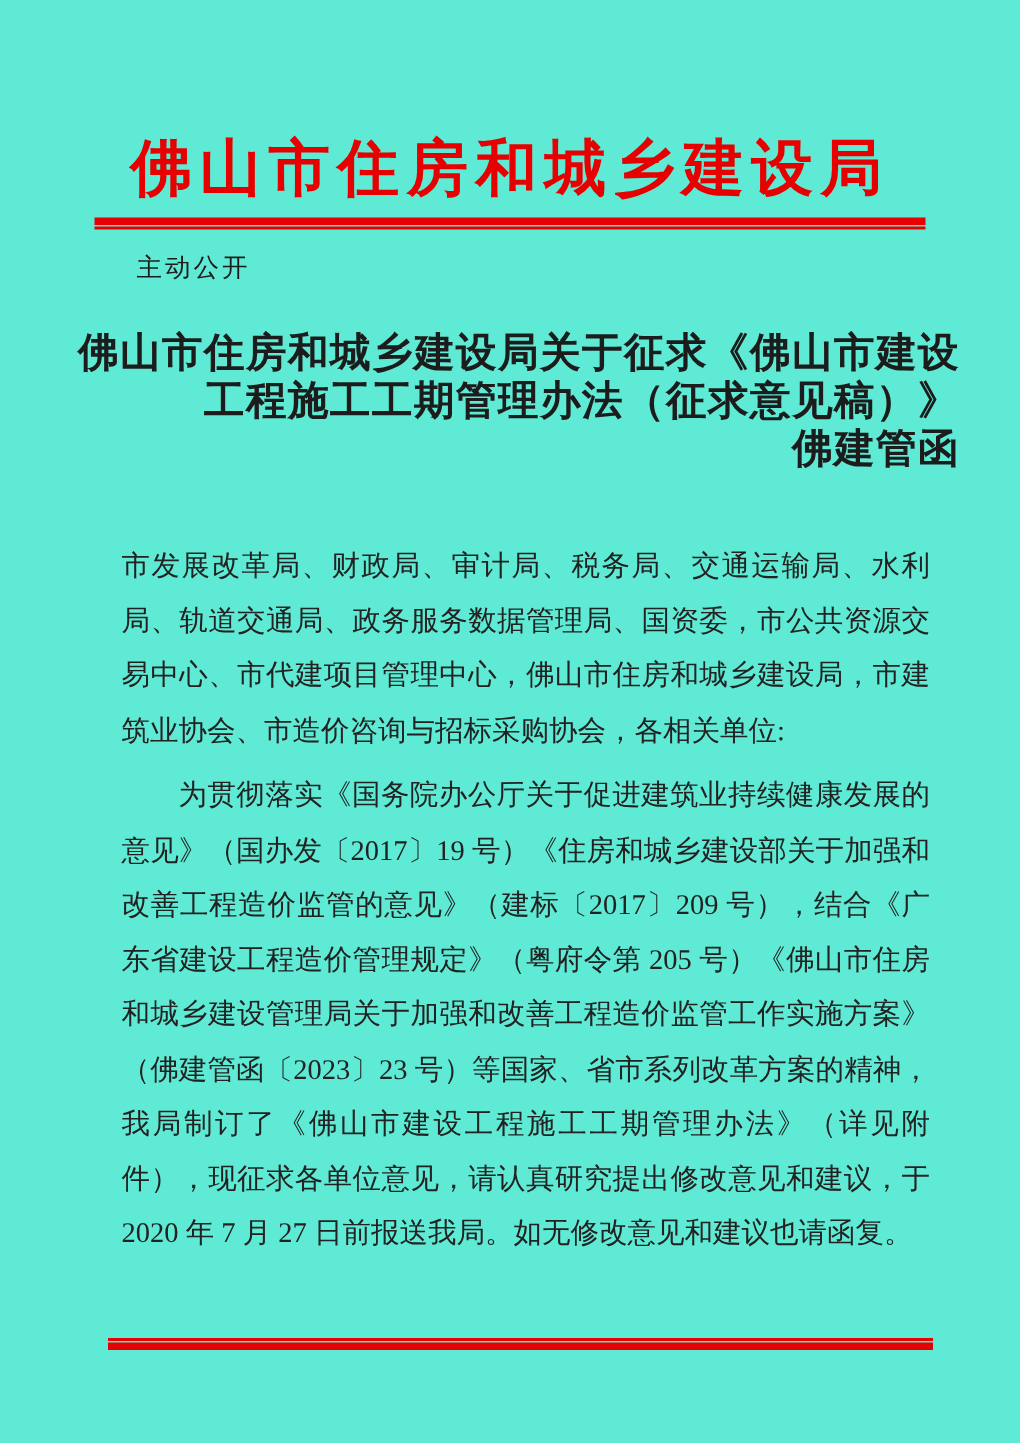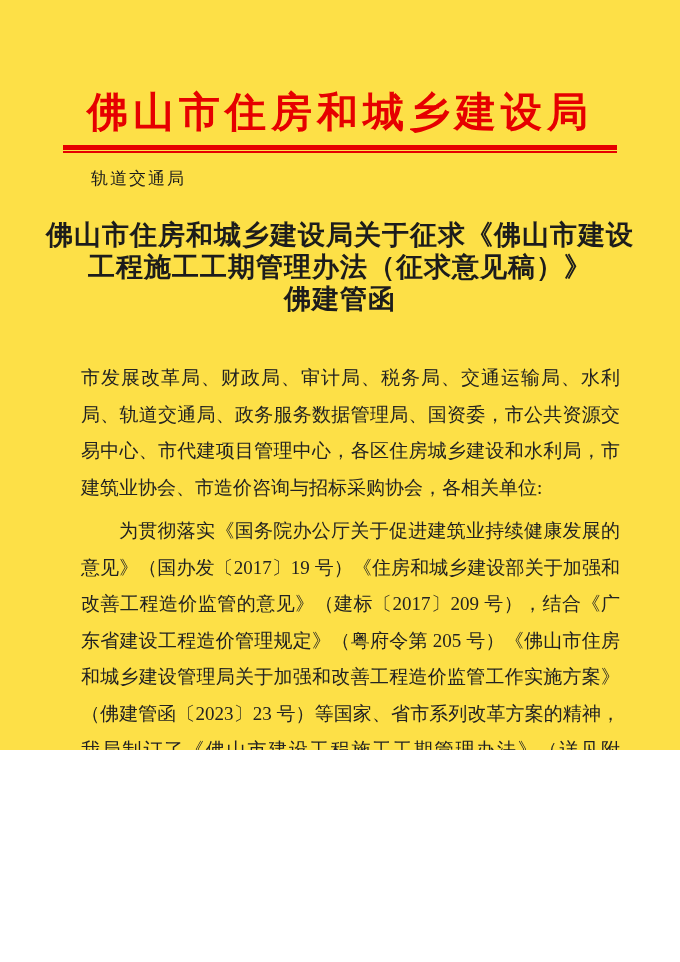--- a/index.html
+++ b/index.html
@@ -1,21 +1,21 @@
 <!DOCTYPE html>
 <html style="--accent: #e60000; --ink: #1c1c1c;"><head>
 <meta charset="utf-8">
 <style>
   :root { --accent: #e60000; --ink: #1c1c1c; }
   html, body { margin: 0; padding: 0; background: #ffffff; }
   .page {
     position: relative;
     width: 680px;
-    height: 750px;
-    background: #fde047;
+    height: 962px;
+    background: #5eead4;
     overflow: hidden;
     font-family: "Liberation Serif", serif;
   }
   
   .agency {
     position: absolute;
     top: 88px;
     left: 0;
     width: 680px;
     text-align: center;
@@ -45,21 +45,21 @@
     letter-spacing: 2px;
     color: var(--ink);
     font-family: "Liberation Sans", sans-serif;
   }
   
   .doc-title {
     position: absolute;
     top: 219px;
     left: 40px;
     width: 600px;
-    text-align: center;
+    text-align: right;
     font-weight: bold;
     color: var(--ink);
     font-size: 27px;
     line-height: 32px;
     letter-spacing: 1px;
     font-family: "Liberation Serif", serif;
   }
   
   .body-text {
     position: absolute;
@@ -82,30 +82,30 @@
 <div class="page">
 
   <div class="agency">佛山市住房和城乡建设局</div>
 
   <div class="rule rule-top">
     <div class="bar thick"></div>
     <div class="bar bar-gap"></div>
     <div class="bar thin"></div>
   </div>
 
-  <div class="disclosure">轨道交通局</div>
+  <div class="disclosure">主动公开</div>
 
   <div class="doc-title">
     <div>佛山市住房和城乡建设局关于征求《佛山市建设</div>
     <div>工程施工工期管理办法（征求意见稿）》</div>
     <div>佛建管函</div>
   </div>
 
   <div class="body-text">
-    <p class="recipients">市发展改革局、财政局、审计局、税务局、交通运输局、水利局、轨道交通局、政务服务数据管理局、国资委，市公共资源交易中心、市代建项目管理中心，各区住房城乡建设和水利局，市建筑业协会、市造价咨询与招标采购协会，各相关单位:</p>
+    <p class="recipients">市发展改革局、财政局、审计局、税务局、交通运输局、水利局、轨道交通局、政务服务数据管理局、国资委，市公共资源交易中心、市代建项目管理中心，佛山市住房和城乡建设局，市建筑业协会、市造价咨询与招标采购协会，各相关单位:</p>
     <p class="main-para">为贯彻落实《国务院办公厅关于促进建筑业持续健康发展的意见》（国办发〔2017〕19 号）《住房和城乡建设部关于加强和改善工程造价监管的意见》（建标〔2017〕209 号），结合《广东省建设工程造价管理规定》（粤府令第 205 号）《佛山市住房和城乡建设管理局关于加强和改善工程造价监管工作实施方案》（佛建管函〔2023〕23 号）等国家、省市系列改革方案的精神，我局制订了《佛山市建设工程施工工期管理办法》（详见附件），现征求各单位意见，请认真研究提出修改意见和建议，于 2020 年 7 月 27 日前报送我局。如无修改意见和建议也请函复。</p>
   </div>
 
   <div class="rule rule-bottom">
     <div class="bar thin"></div>
     <div class="bar bar-gap"></div>
     <div class="bar thick"></div>
   </div>
 
 </div>

